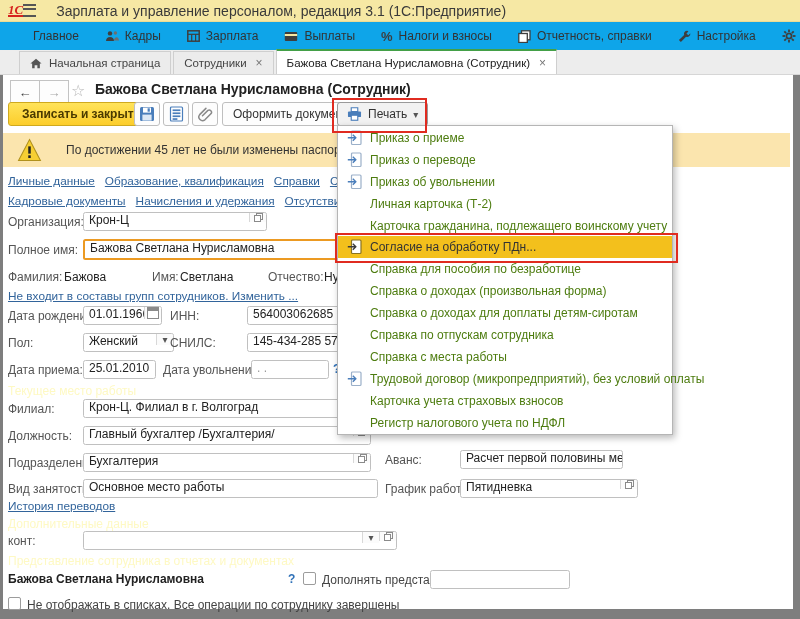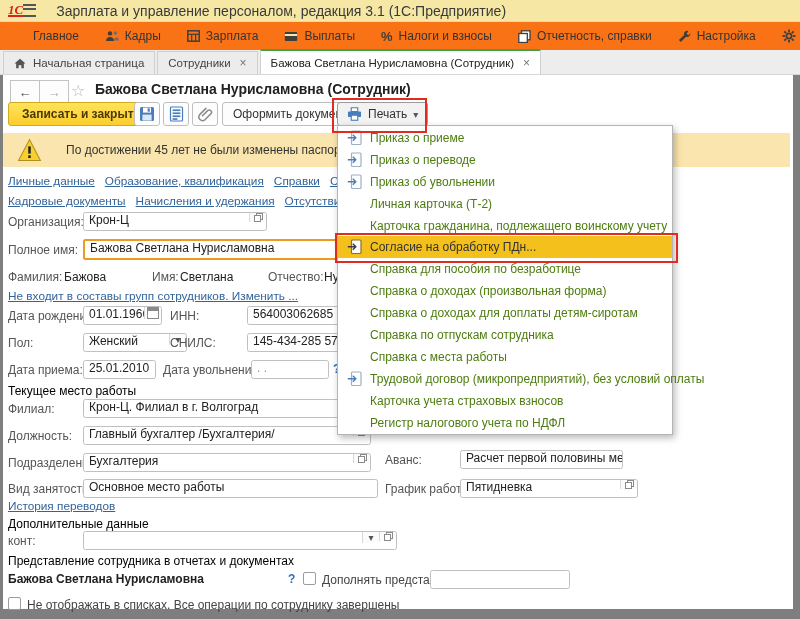--- a/index.html
+++ b/index.html
@@ -10,31 +10,31 @@
 
   
   .titlebar{left:0;top:0;width:800px;height:22px;background:#f6e8a4;border-bottom:1px solid #eadc95;
             display:flex;align-items:center;padding:0 8px;box-sizing:border-box}
   .logo{color:#d6231e;font-weight:bold;font-style:italic;font-size:13px;font-family:"Liberation Serif","DejaVu Serif",serif;border-bottom:2px solid #d6231e;line-height:11px}
   .hamb{width:13px;height:9px;border-top:2px solid #555;border-bottom:2px solid #555;position:relative}
   .hamb::after{content:"";position:absolute;left:0;top:1.5px;width:100%;height:2px;background:#555}
   .tb-title{color:#3a3a3a;font-size:14px;margin-left:20px}
 
   
-  .menubar{left:0;top:22px;width:800px;height:28px;background:#f97316;display:flex;align-items:center;
+  .menubar{left:0;top:22px;width:800px;height:28px;background:#0ea5e9;display:flex;align-items:center;
            padding:0 6px;box-sizing:border-box}
   .mb-burger{width:15px;height:11px;border-top:2.5px solid #3e3e3e;border-bottom:2.5px solid #3e3e3e;position:relative;margin:0 8px 0 6px}
   .mb-burger::after{content:"";position:absolute;left:0;top:2px;width:100%;height:2.5px;background:#3e3e3e}
   .mb-item{display:flex;align-items:center;gap:6px;padding:0 13px;height:100%;color:#333;cursor:pointer;white-space:nowrap}
   .mb-item svg{display:block}
   .pct{font-weight:bold;color:#3e3e3e;font-size:13px}
 
   
   .tabbar{left:0;top:50px;width:800px;height:25px;background:#ededed;border-bottom:1px solid #d6d6d6;
-          display:flex;align-items:flex-end;padding-left:3px;box-sizing:border-box}
+          display:flex;align-items:flex-end;padding-left:19px;box-sizing:border-box}
   .tab{height:23px;display:flex;align-items:center;gap:7px;padding:0 10px;border:1px solid #cfcfcf;border-bottom:none;
        background:#ececec;font-size:11.5px;color:#444;margin-right:2px;box-sizing:border-box;cursor:pointer;white-space:nowrap}
   .tab.active{background:#fff;border-top:2px solid #43a047;color:#222;height:25px;z-index:2}
   .tab .x{color:#777;font-size:12px;margin-left:2px;cursor:pointer}
   .tab .x::before{content:"×"}
 
   
   .frame-l{left:0;top:75px;width:3px;height:534px;background:#7e7e7e}
   .frame-r{left:793px;top:75px;width:7px;height:534px;background:#7e7e7e}
   .frame-b{left:0;top:609px;width:800px;height:10px;background:#7e7e7e}
@@ -64,21 +64,21 @@
   .warnbar svg{margin-left:14px}
   .warntext{margin-left:24px;color:#333}
 
   
   .linkrow{left:8px;display:flex;gap:10px;white-space:nowrap}
   .lnk{color:#32649b;text-decoration:underline;cursor:pointer;font-size:11.8px}
 
   
   .flabel{position:absolute;font-size:12px;color:#555;white-space:nowrap}
   .fval{position:absolute;font-size:12px;color:#222;white-space:nowrap}
-  .ghead{position:absolute;font-size:12px;color:#000000;white-space:nowrap}
+  .ghead{position:absolute;font-size:12px;color:#fef9c3;white-space:nowrap}
   .grp{position:absolute;display:flex;align-items:flex-start;height:19px;border:1px solid #c0c0c0;border-radius:2.5px;background:#fff;box-sizing:border-box;overflow:hidden}
   .grp .v{flex:1;display:flex;align-items:center;padding:0 5px;color:#222;white-space:nowrap;overflow:hidden}
   .grp .v.placeholder{color:#9a9a9a}
   .fbtn{width:16px;border-left:1px solid #d8d8d8;display:flex;align-items:center;justify-content:center;background:#fbfbfb;cursor:pointer;flex:0 0 16px}
   .grp.focus{border:2px solid #ec9a22;height:21px}
   .ob{position:relative;width:9px;height:9px}
   .ob::before{content:"";position:absolute;right:0;top:0;width:5px;height:5px;border:1px solid #8a8a8a}
   .ob::after{content:"";position:absolute;left:0;bottom:0;width:5px;height:5px;border:1px solid #8a8a8a;background:#fff}
   .cal{width:10px;height:10px;border:1px solid #8a8a8a;position:relative;background:#fff}
   .cal::before{content:"";position:absolute;left:0;top:0;width:100%;height:3px;background:#8a8a8a}
@@ -290,21 +290,21 @@
     <span class="fbtn">
         <span class="cal"></span>
       </span>
   </div>
   <span class="flabel" style="left:170px;top:309px">ИНН:</span>
   <div class="grp" style="left:247px;top:306px;width:140px">
     <span class="v">564003062685</span>
   </div>
 
   <span class="flabel" style="left:8px;top:336px">Пол:</span>
-  <div class="grp" style="left:83px;top:333px;width:104px">
+  <div class="grp" style="left:83px;top:333px;width:91px">
     <span class="v">Женский</span>
     <span class="fbtn caret"></span>
   </div>
   <span class="flabel" style="left:170px;top:336px">СНИЛС:</span>
   <div class="grp" style="left:247px;top:333px;width:140px">
     <span class="v">145-434-285 57</span>
   </div>
 
   <span class="flabel" style="left:8px;top:363px">Дата приема:</span>
   <div class="grp" style="left:83px;top:360px;width:73px">

